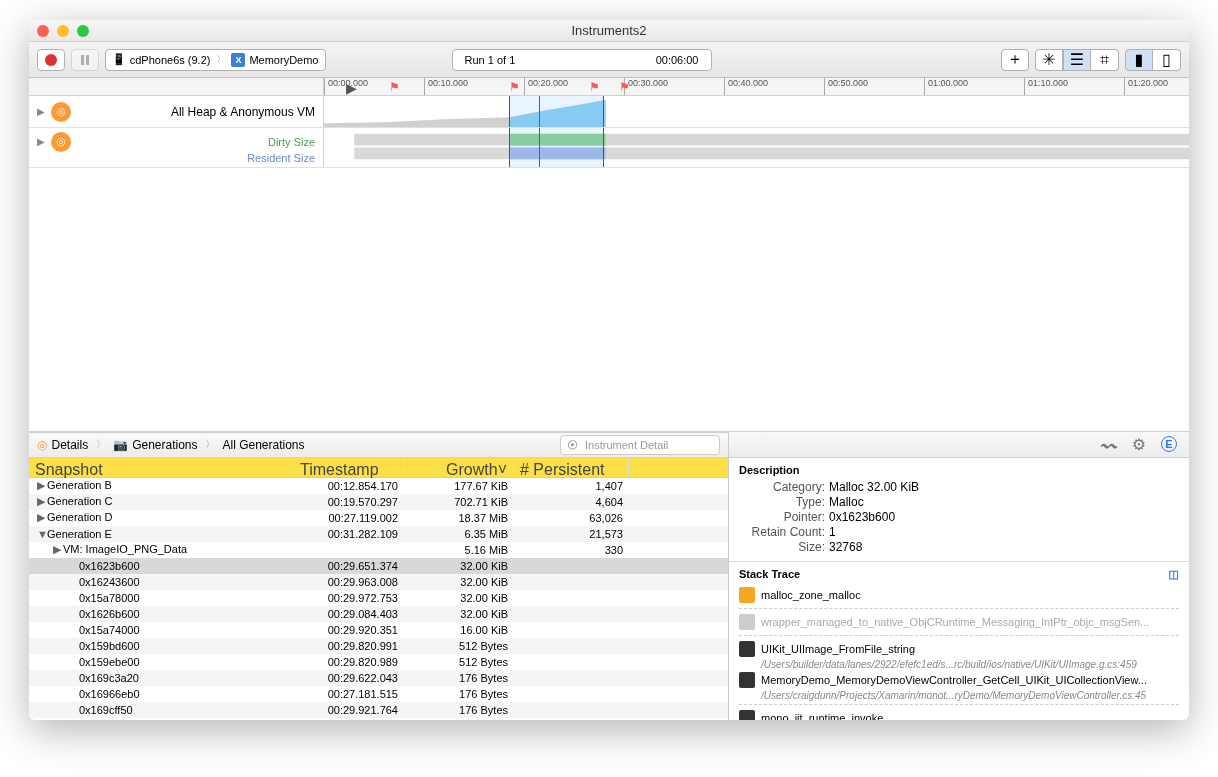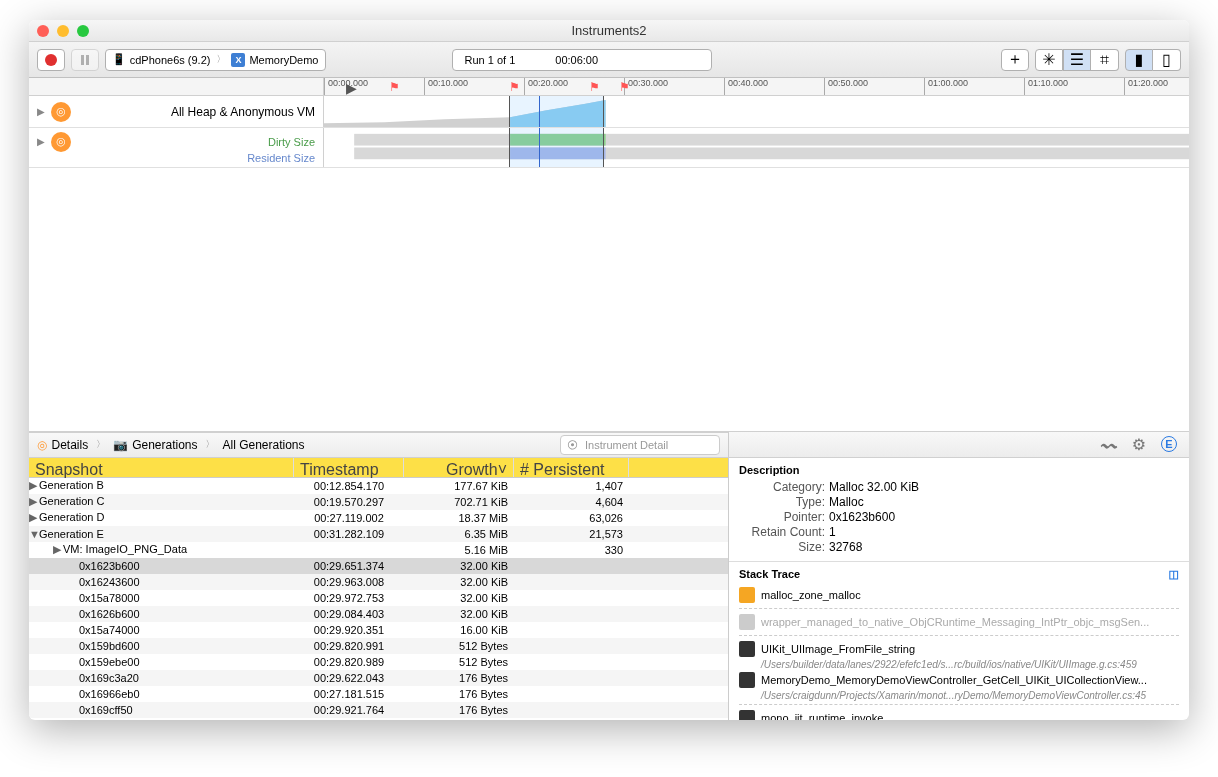--- a/index.html
+++ b/index.html
@@ -14,21 +14,21 @@
 .title { position: absolute; left: 50%; transform: translateX(-50%); font-size: 13px; color: #333; }
 .toolbar { height: 36px; background: linear-gradient(#f4f4f4,#e6e6e6); border-bottom: 1px solid #c0c0c0; display: flex; align-items: center; padding: 0 8px; gap: 6px; }
 .btn { height: 22px; background: #fff; border: 1px solid #b0b0b0; border-radius: 4px; display: inline-flex; align-items: center; justify-content: center; font-size: 11px; padding: 0 6px; cursor: pointer; }
 .record { width: 28px; }
 .record-dot { width: 12px; height: 12px; background: #e03030; border-radius: 50%; }
 .pause { width: 28px; opacity: 0.4; }
 .pause-bars { width:8px; display:flex; gap:2px; } .pause-bars span{width:3px;height:10px;background:#555;}
 .chev { color:#888; font-size:9px; padding:0 2px;}
 .target-chain { display: flex; align-items: center; height: 22px; background:#fff; border:1px solid #b0b0b0; border-radius:4px; padding:0 6px; font-size:11px; gap:4px;}
 .xicon { width:14px;height:14px;background:#3e7fd4;border-radius:2px;display:inline-flex;align-items:center;justify-content:center;color:#fff;font-size:9px;font-weight:bold;}
-.run-box { display:flex;align-items:center;background:#fff;border:1px solid #b0b0b0;border-radius:4px;height:22px;padding:0 12px;font-size:11px;gap:40px; margin-left:120px; width:260px; justify-content:flex-start;}
+.run-box { display:flex;align-items:center;background:#fff;border:1px solid #b0b0b0;border-radius:4px;height:22px;padding:0 12px;font-size:11px;gap:40px; margin-left:120px; width:260px; justify-content:space-between;}
 .spacer { flex:1; }
 .right-btns { display:flex; gap:6px; }
 .icon-btn { width:28px; height:22px; background:#fff;border:1px solid #b0b0b0;border-radius:4px;display:flex;align-items:center;justify-content:center;cursor:pointer;}
 .icon-btn.active{background:#d0e0f5;}
 .btn-group { display:flex; } .btn-group .icon-btn{border-radius:0;} .btn-group .icon-btn:first-child{border-radius:4px 0 0 4px;} .btn-group .icon-btn:last-child{border-radius:0 4px 4px 0;border-left:none;}
 .ruler-row { height:18px; background:#f5f5f5; border-bottom:1px solid #d0d0d0; display:flex; }
 .ruler-left { width:295px; border-right:1px solid #d0d0d0; }
 .ruler-main { flex:1; position:relative; font-size:9px; color:#555; overflow:hidden;}
 .tick { position:absolute; top:0; height:18px; border-left:1px solid #aaa; padding-left:3px; line-height:10px;}
 .flag { position:absolute; top:2px; color:#f55; font-size:12px;}
@@ -53,22 +53,22 @@
 .content-row{display:flex;flex:1;overflow:hidden;}
 .table-panel{width:700px;border-right:1px solid #ccc;display:flex;flex-direction:column;overflow:hidden;}
 .table-header{display:flex;height:20px;background:#fde047;border-bottom:1px solid #ccc;font-size:16px;color:#444;}
 .th{padding:3px 6px;border-right:1px solid #ddd;text-align:left;}
 .th1{width:265px;}.th2{width:110px;text-align:left;}.th3{width:110px;text-align:right;}.th4{width:115px;text-align:left;}
 .table-body{flex:1;overflow:hidden;font-size:11px;}
 .trow{display:flex;height:16px;align-items:center;}
 .trow.alt{background:#f5f5f5;}
 .trow.selected{background:#d8d8d8;}
 .td{padding:0 6px;overflow:hidden;white-space:nowrap;}
-.td1{width:265px;}.td2{width:110px;text-align:center;}.td3{width:110px;text-align:right;}.td4{width:115px;text-align:right;}
-.indent0{padding-left:0;}.indent1{padding-left:24px;}.indent2{padding-left:40px;}
+.td1{width:265px;}.td2{width:110px;text-align:right;}.td3{width:110px;text-align:right;}.td4{width:115px;text-align:right;}
+.indent0{padding-left:8px;}.indent1{padding-left:24px;}.indent2{padding-left:40px;}
 .tri{display:inline-block;width:10px;color:#666;}
 .right-panel{flex:1;display:flex;flex-direction:column;overflow:hidden;font-size:11px;}
 .right-top-bar{height:26px;background:linear-gradient(#f8f8f8,#ececec);border-bottom:1px solid #d0d0d0;display:flex;align-items:center;justify-content:flex-end;padding:0 12px;gap:14px;}
 .rt-icon{width:16px;height:16px;display:flex;align-items:center;justify-content:center;cursor:pointer;color:#777;}
 .rt-icon.blue{border:1.5px solid #2a7ae2;border-radius:50%;color:#2a7ae2;font-weight:bold;font-size:11px;}
 .desc-section{padding:6px 10px;border-bottom:1px solid #ddd;}
 .desc-title{font-weight:bold;margin-bottom:4px;}
 .desc-row{display:flex;font-size:12px;line-height:15px;}
 .desc-label{width:90px;text-align:right;color:#555;padding-right:4px;}
 .stack-section{flex:1;padding:6px 0;overflow:hidden;}

